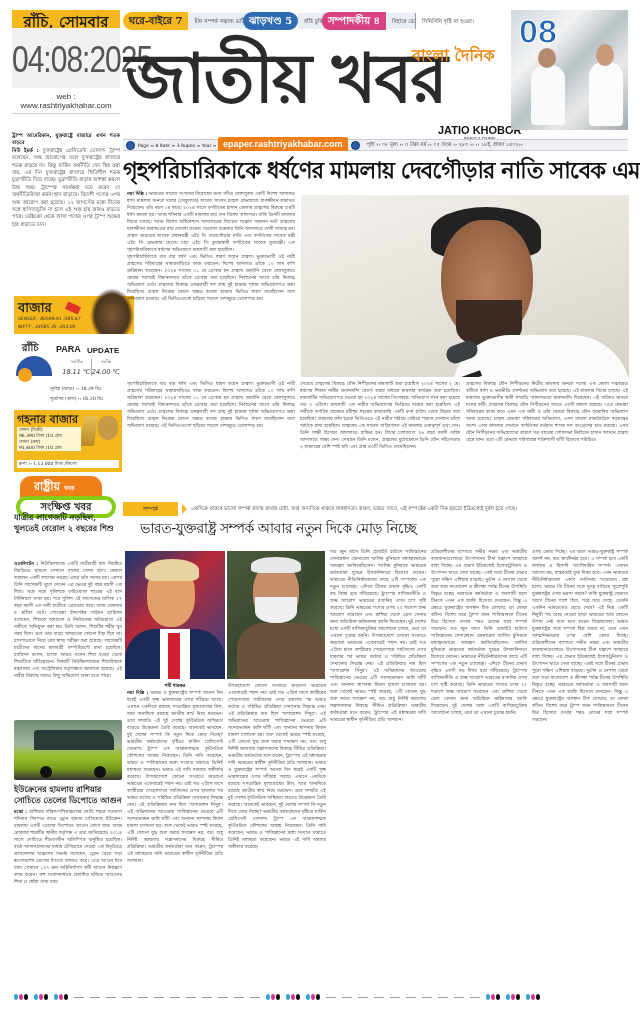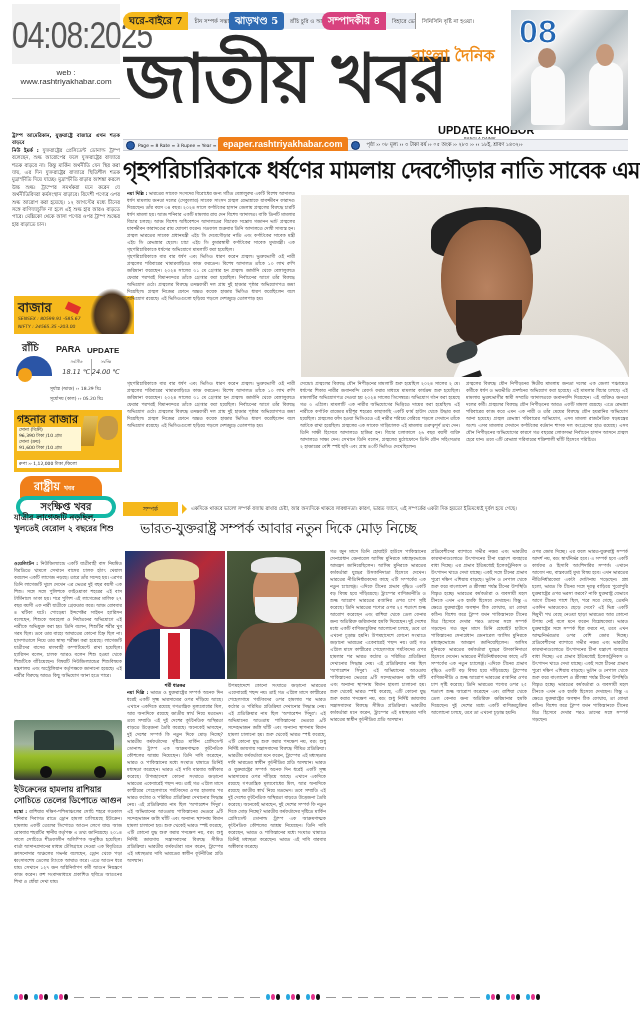--- a/index.html
+++ b/index.html
@@ -3,27 +3,27 @@
 <meta charset="utf-8">
 <style>
   * { box-sizing: border-box; margin: 0; padding: 0; }
   html, body { width: 640px; height: 1009px; background: #ffffff; overflow: hidden; }
   body { position: relative; font-family: "DejaVu Sans", sans-serif; color: #222; }
 
   
   .left-date-box { position: absolute; left: 12px; top: 10px; width: 108px; }
   .city-day { background: #f5b81c; color: #1a1a1a; font-family: "DejaVu Serif", serif; font-weight: bold; font-size: 15px; text-align: center; height: 24px; line-height: 24px; }
   .date-big { background: #f1f1f1; color: #555; font-family: "Liberation Sans", sans-serif; font-weight: 300; font-size: 30px; letter-spacing: -1px; text-align: center; height: 48px; line-height: 50px; transform: scaleY(1.25); }
-  .web-line { font-family: "Liberation Sans", sans-serif; font-size: 8px; color: #333; text-align: center; margin-top: 10px; border-bottom: 1px solid #ccc; padding-bottom: 12px; }
+  .web-line { font-family: "Liberation Sans", sans-serif; font-size: 8px; color: #333; text-align: center; margin-top: 10px; border-bottom: 1px solid #ccc; padding-bottom: 3px; }
 
   .ticker { position: absolute; top: 12px; height: 18px; display: flex; align-items: center; font-size: 6px; }
   .ticker .pill { height: 18px; line-height: 18px; padding: 0 6px; font-weight: bold; font-size: 10px; font-family: "DejaVu Serif", serif; border-radius: 0 9px 9px 0; }
   .ticker .desc { padding: 0 6px; color: #333; background: #e9edf5; height: 16px; line-height: 16px; font-size: 5.5px; }
   .t1 { left: 123px; align-items: center; } .t1 .pill { background: #f5b81c; color: #222; border-radius: 9px 0 0 9px; }
-  .t2 { left: 229px; } .t2 .pill { background: #2f6bb3; color: #fff; border-radius: 3px; }
+  .t2 { left: 229px; } .t2 .pill { background: #2f6bb3; color: #fff; border-radius: 9px; margin-left: 14px; }
   .t3 { left: 322px; } .t3 .pill { background: #d8427f; color: #fff; border-radius: 8px 0 0 8px; }
   .t4 { left: 415px; } .t4 .desc { background: #fff; border-left: 1px solid #999; }
 
   .logo { position: absolute; left: 125px; top: 38px; font-family: "DejaVu Serif", serif; font-weight: bold; font-size: 68px; color: #2b2b2b; letter-spacing: -2px; line-height: 80px; }
   .logo-sub { position: absolute; left: 412px; top: 43px; color: #ef8b18; font-family: "DejaVu Serif", serif; font-weight: bold; font-size: 16px; }
   .logo-en { position: absolute; left: 438px; top: 124px; font-family: "Liberation Sans", sans-serif; font-weight: bold; font-size: 11px; color: #111; }
   .logo-en-sub { position: absolute; left: 464px; top: 136px; font-size: 4px; color: #333; }
 
   .promo-photo { position: absolute; left: 511px; top: 10px; width: 117px; height: 120px; background: linear-gradient(135deg, #cfd8de 0%, #f3f3f3 30%, #b9c2c6 50%, #e8e8e8 70%, #a2aab0 100%); overflow: hidden; }
   .promo-photo .num { position: absolute; left: 8px; top: 2px; font-family: "Liberation Sans", sans-serif; font-weight: bold; font-size: 34px; color: #2467b3; -webkit-text-stroke: 1px #fff; }
@@ -66,21 +66,21 @@
   .jewel .title { position: absolute; left: 3px; top: 1px; font-family: "DejaVu Serif", serif; font-weight: bold; font-size: 11px; color: #1a1a1a; }
   .jewel .box { position: absolute; left: 3px; top: 17px; width: 64px; background: #fff7d4; }
   .jewel .row { font-size: 4.5px; line-height: 6px; padding-left: 2px; color: #222; }
   .jewel .silver { position: absolute; left: 3px; top: 50px; width: 102px; font-size: 4.5px; background: #fff; line-height: 8px; padding-left: 2px; }
   .jewel .bag { position: absolute; left: 84px; top: 6px; width: 20px; height: 24px; background: #c69a46; border-radius: 40% 40% 45% 45%; }
   .jewel .gold { position: absolute; left: 68px; top: 6px; width: 14px; height: 30px; background: linear-gradient(#e5c058, #b98923); transform: skewX(-8deg); }
 
   .rastriya { position: absolute; left: 14px; top: 476px; width: 108px; height: 58px; }
   .rastriya .tab { position: absolute; left: 6px; top: 0; width: 82px; height: 22px; background: #f07f1a; border-radius: 11px 11px 0 0; color: #fff; font-family: "DejaVu Serif", serif; font-weight: bold; font-size: 11px; padding-left: 14px; line-height: 22px; }
   .rastriya .tab small { font-size: 6px; margin-left: 4px; }
-  .rastriya .sub { position: absolute; left: 2px; top: 20px; width: 100px; height: 22px; background: #fff; border: 4px solid #14b8a6; border-radius: 12px; font-family: "DejaVu Serif", serif; font-weight: bold; font-size: 10px; text-align: center; line-height: 14px; }
+  .rastriya .sub { position: absolute; left: 2px; top: 20px; width: 100px; height: 22px; background: #fff; border: 4px solid #84cc16; border-radius: 12px; font-family: "DejaVu Serif", serif; font-weight: bold; font-size: 10px; text-align: center; line-height: 14px; }
 
   .rail-h { position: absolute; left: 14px; width: 108px; font-family: "DejaVu Serif", serif; font-weight: bold; font-size: 8px; line-height: 11px; color: #1a1a1a; }
   .rail-body { position: absolute; left: 14px; width: 108px; font-size: 4.6px; line-height: 7px; color: #333; text-align: justify; }
   .rail-body b { color: #000; }
 
   .bus { position: absolute; left: 14px; top: 720px; width: 108px; height: 60px; background: linear-gradient(180deg, #6d8a74 0%, #a2b59f 40%, #9bbf2c 60%, #7aa01c 80%, #333 100%); border-radius: 2px; overflow: hidden; }
   .bus .window { position: absolute; left: 20px; top: 10px; width: 80px; height: 20px; background: #2a3a36; border-radius: 3px 10px 0 0; }
   .bus .wheel { position: absolute; top: 46px; width: 12px; height: 12px; background: #111; border-radius: 50%; }
 
   
@@ -118,20 +118,21 @@
   .reg-strip { position: absolute; left: 14px; top: 993px; width: 616px; height: 8px; display: flex; align-items: center; gap: 6px; }
   .reg { display: flex; gap: 1px; }
   .reg i { display: block; width: 4px; height: 6px; border-radius: 50%; }
   .dash { width: 10px; height: 1px; background: #999; }
   .c { background: #26a7df; } .m { background: #e4328c; } .k { background: #111; }
 </style>
 </head>
 <body>
 
 <div class="left-date-box">
+  <div class="city-day">রাঁচি, সোমবার</div>
   <div class="date-big">04:08:2025</div>
   <div class="web-line">web : www.rashtriyakhabar.com</div>
 </div>
 
 <div class="ticker t1">
   <span class="pill">ঘরে-বাইরে 7</span>
   <span class="desc">চীন সম্পর্ক সম্ভাব্য ভাটী।</span>
 </div>
 <div class="ticker t2">
   <span class="pill">ঝাড়খণ্ড 5</span>
@@ -140,21 +141,21 @@
 <div class="ticker t3">
   <span class="pill">সম্পাদকীয় ৪</span>
   <span class="desc">বিহারে ভোটে অস্থিরতা।</span>
 </div>
 <div class="ticker t4">
   <span class="desc">সিনিসিনি বৃষ্টি না হওয়া।</span>
 </div>
 
 <div class="logo">জাতীয় খবর</div>
 <div class="logo-sub">বাংলা দৈনিক</div>
-<div class="logo-en">UPDATE KHOBOR</div>
+<div class="logo-en">JATIO KHOBOR</div>
 <div class="logo-en-sub">BANGLA DAINIK</div>
 
 <div class="promo-photo">
   <div class="p1"></div>
   <div class="h1"></div>
   <div class="p2"></div>
   <div class="h2"></div>
   <span class="num">08</span>
 </div>
 

